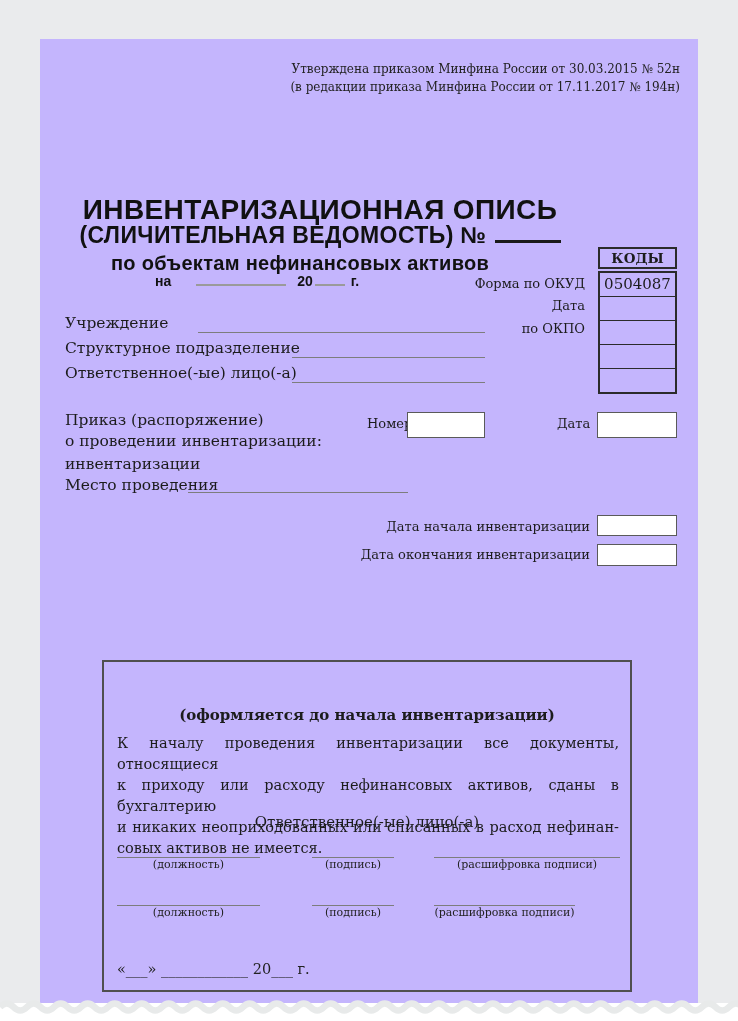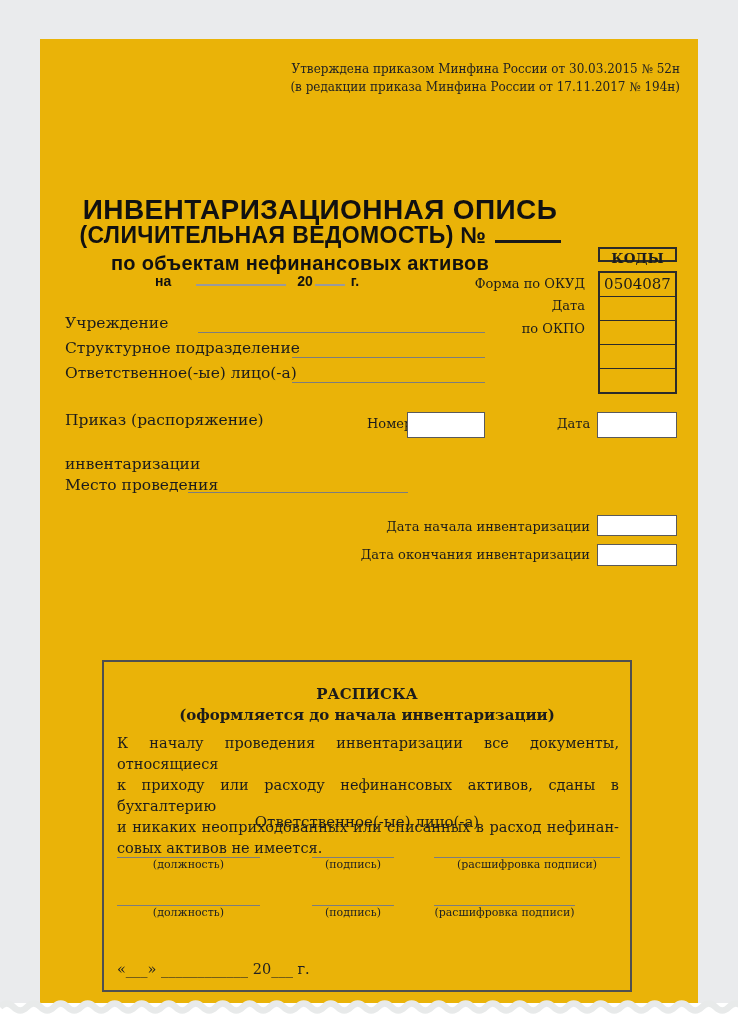--- a/index.html
+++ b/index.html
@@ -5,21 +5,21 @@
   html,body{margin:0;padding:0;}
   body{
     width:738px;height:1021px;position:relative;overflow:hidden;
     background:#ffffff;
     font-family:"DejaVu Serif", serif;
     color:#1c1c1c;
     -webkit-font-smoothing:antialiased;
   }
   .abs{position:absolute;}
   .bg-top{left:0;top:0;width:738px;height:1003px;background:#eaebed;}
-  .page{left:40px;top:39px;width:658px;height:964px;background:#eab308;text-decoration:underline;}
+  .page{left:40px;top:39px;width:658px;height:964px;background:#c4b5fd;text-decoration:underline;}
 
   
   .approval{top:21px;right:18px;text-align:right;font-size:12px;line-height:18px;color:#222;}
 
   
   .title1{top:155px;left:0;width:560px;text-align:center;
     font-family:"Liberation Sans", sans-serif;font-weight:700;font-size:28px;letter-spacing:.4px;color:#111;}
   .title2{top:183px;left:0;width:560px;text-align:center;
     font-family:"Liberation Sans", sans-serif;font-weight:700;font-size:23px;letter-spacing:.4px;color:#111;}
   .blank-num{display:inline-block;width:66px;height:17px;border-bottom:3px solid #1a1a1a;margin-left:8px;vertical-align:baseline;}
@@ -30,21 +30,21 @@
   .b-on{width:90px;margin-left:25px;}
   .b-yr{width:30px;margin-left:2px;}
   .m-20{margin-left:11px;}
   .m-g{margin-left:6px;}
 
   
   .lab-r{right:113px;font-size:13px;text-align:right;color:#1c1c1c;}
   .okud-label{top:237px;}
   .date-label{top:259px;}
   .okpo-label{top:282px;}
-  .codes-header{left:558px;top:208px;width:79px;height:15px;box-sizing:border-box;
+  .codes-header{left:558px;top:208px;width:79px;height:22px;box-sizing:border-box;
     border:2px solid #2b2b2b;text-align:center;font-weight:700;font-size:13.5px;line-height:18px;}
   .codes-body{left:558px;top:232px;width:79px;box-sizing:border-box;border:2px solid #2b2b2b;}
   .codes-row{height:23px;border-bottom:1.5px solid #2b2b2b;text-align:center;font-size:15px;line-height:22px;}
   .codes-row:last-child{border-bottom:none;}
 
   
   .flabel{left:25px;font-size:15.5px;}
   .institution-label{top:275px;}
   .department-label{top:300px;}
   .responsible-label{top:325px;}
@@ -130,39 +130,39 @@
 
   <div class="abs flabel institution-label">Учреждение</div>
   <div class="abs fline institution-line"></div>
   <div class="abs flabel department-label">Структурное подразделение</div>
   <div class="abs fline department-line"></div>
   <div class="abs flabel responsible-label">Ответственное(-ые) лицо(-а)</div>
   <div class="abs fline responsible-line"></div>
 
   <div class="abs order-label">
     <div>Приказ (распоряжение)</div>
+    <div>о проведении инвентаризации:</div>
   </div>
   <div class="abs small-lab number-label">Номер</div>
   <div class="abs fbox number-box"></div>
   <div class="abs small-lab order-date-label">Дата</div>
   <div class="abs fbox order-date-box"></div>
 
   <div class="abs place-label">
     <div>инвентаризации</div>
     <div>Место проведения</div>
   </div>
   <div class="abs fline place-line"></div>
 
   <div class="abs ilab start-label">Дата начала инвентаризации</div>
   <div class="abs fbox start-box"></div>
   <div class="abs ilab end-label">Дата окончания инвентаризации</div>
   <div class="abs fbox end-box"></div>
 
   <div class="abs receipt">
-    <div class="abs r-title">РАСПИСКА</div>
     <div class="abs r-body">
       <div class="jline">К началу проведения инвентаризации все документы, относящиеся</div>
       <div class="jline">к приходу или расходу нефинансовых активов, сданы в бухгалтерию</div>
       <div class="jline">и никаких неоприходованных или списанных в расход нефинан-</div>
       <div class="lline">совых активов не имеется.</div>
     </div>
     <div class="abs r-subtitle">(оформляется до начала инвентаризации)</div>
     <div class="abs r-resp">Ответственное(-ые) лицо(-а)</div>
 
     <div class="abs sig-col row1 c1">(должность)</div>

